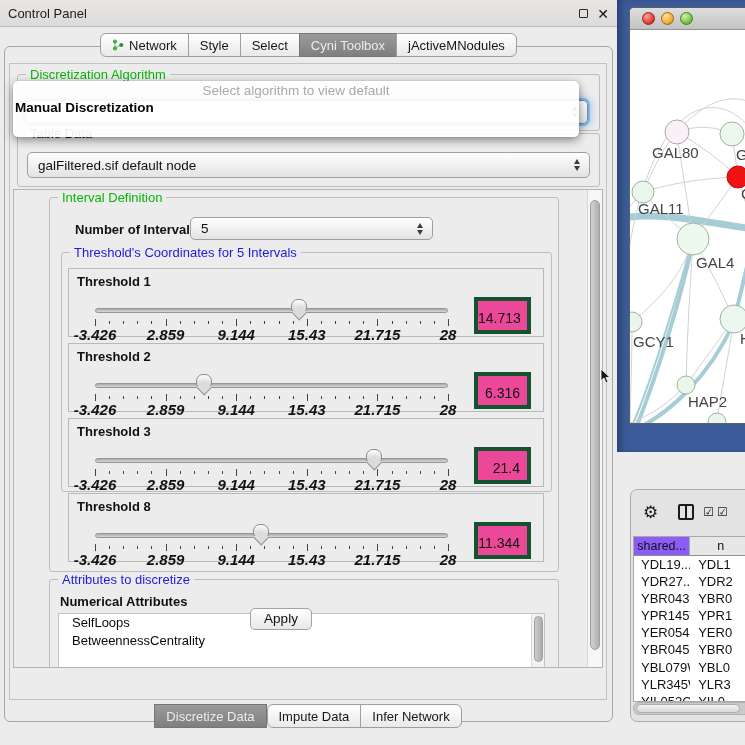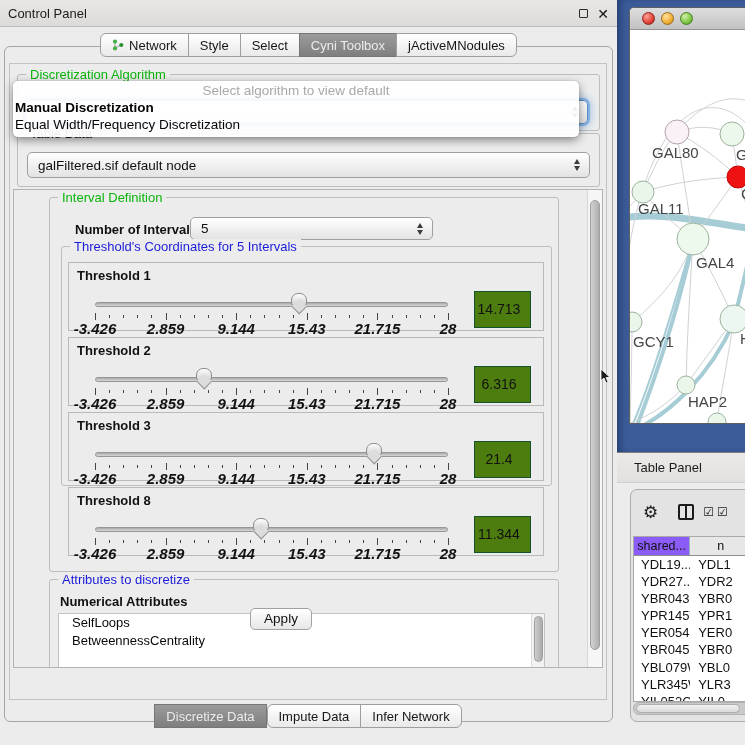--- a/index.html
+++ b/index.html
@@ -76,22 +76,22 @@
     background:linear-gradient(#fdfdfd,#d2d2d2); border:1px solid #8d8d8d;
     border-radius:7px 7px 3px 3px; z-index:3; }
   .thumb::after { content:''; position:absolute; left:2px; top:6.5px; width:9.5px; height:9.5px;
     background:#dcdcdc; border-right:1px solid #8d8d8d; border-bottom:1px solid #8d8d8d;
     transform:rotate(45deg); z-index:-1; }
   .ticksrail { position:absolute; left:26px; top:50px; width:353px; height:8px; }
   .tick { position:absolute; top:2px; width:1px; height:3px; background:#444; }
   .tick.major { top:0; height:7px; }
   .ticklabels { position:absolute; left:26px; top:57px; width:353px; height:12px; }
   .tlabel { position:absolute; transform:translateX(-50%); font-size:15px; font-weight:700; color:#111; white-space:nowrap;font-style:italic; }
-  .valuebox { position:absolute; right:12px; top:28px; width:57px; height:37px; background:#4d7c0f;
-    border:1px solid #14532d; font-size:14px; text-align:center; line-height:35px; padding-right:7px; }
+  .valuebox { position:absolute; right:12px; top:28px; width:57px; height:37px; background:#ec4899;
+    border:4px solid #14532d; font-size:14px; text-align:right; line-height:35px; padding-right:7px; }
 
   .num-attr-label { position:absolute; left:10px; top:14px; font-size:13px; font-weight:700; }
   .attr-list { position:absolute; left:8px; top:33px; width:487px; height:60px; background:#ffffff;
     border:1px solid #c3c3c3; overflow:hidden; }
   .attr-item { font-size:13px; line-height:18px; padding-left:13px; color:#090909; }
   .attr-vscroll { position:absolute; right:0; top:0; bottom:0; width:13px; background:#f2f2f2; border-left:1px solid #dcdcdc; }
   .attr-vthumb { position:absolute; left:1.5px; top:2px; width:9px; height:46px;
     background:linear-gradient(90deg,#cdcdcd,#ababab); border:1px solid #9f9f9f; border-radius:5px; }
 
   .apply-btn { position:absolute; left:249px; top:671px; width:62px; height:22px; z-index:10;
@@ -187,21 +187,20 @@
   <div class="group" style="left:7px;top:10px;width:583px;height:57px;">
     <span class="group-title gt-green">Discretization Algorithm</span>
   </div>
   <div class="combo hidden-combo" style="position:absolute;left:15px;top:36px;width:563px;height:24px;">
     <span class="spin"></span>
   </div>
 
   <div class="dropdown-popup" style="left:3px;top:17px;">
     <div class="dd-prompt">Select algorithm to view default</div>
     <div class="dd-item bold">Manual Discretization</div>
-    <div class="dd-item">Equal Width/Frequency Discretization</div>
   </div>
 
   <div class="group" style="left:7px;top:69px;width:583px;height:54px;">
     <span class="group-title gt-black">Table Data</span>
     <div class="combo" style="left:9px;top:18px;width:563px;height:26px;">
       <span class="cval">galFiltered.sif default node</span>
       <span class="spin"></span>
     </div>
   </div>
 
@@ -211,21 +210,21 @@
     </div>
 
     <div class="group" style="left:35px;top:7px;width:510px;height:375px;">
       <span class="group-title gt-green">Interval Definition</span>
       <span class="noi-label">Number of Intervals</span>
       <div class="combo noi-combo">
         <span class="cval">5</span>
         <span class="spin"></span>
       </div>
 
-      <div class="group" style="left:11px;top:48px;width:491px;height:240px;">
+      <div class="group" style="left:11px;top:54px;width:491px;height:240px;">
         <span class="group-title gt-blue">Threshold's Coordinates for 5 Intervals</span>
 
         <div class="thr-row" style="top:15px;">
           <div class="thr-label">Threshold 1</div>
           <div class="track"></div>
           <div class="thumb" style="left: 221.751px;"></div>
           <div class="ticksrail">
               <div class="tick major" style="left: 0%;"></div>
               <div class="tick" style="left: 4%;"></div>
               <div class="tick" style="left: 8%;"></div>
@@ -469,23 +468,20 @@
           <text x="3" y="317" class="node-label">GCY1</text>
           <circle cx="104" cy="289" r="14" fill="#edf7f1" stroke="#9db39d" stroke-width="1"></circle>
           <text x="110" y="314" class="node-label">H</text>
           <circle cx="56" cy="355" r="9" fill="#eaf6ea" stroke="#9db39d" stroke-width="1"></circle>
           <text x="58" y="377" class="node-label">HAP2</text>
           <circle cx="87" cy="392" r="9" fill="#eaf6ea" stroke="#9db39d" stroke-width="1"></circle>
         </svg>
     </div>
   </div>
 
-  <div class="tp-header">
-    <span class="tp-title">Table Panel</span>
-  </div>
 
   <div class="tp-box">
     <div class="tp-toolbar">
       <span class="gear">⚙</span>
       <span class="split-icon"></span>
       <span class="cbx">☑</span>
       <span class="cbx" style="margin-left:2px;">☑</span>
     </div>
     <div class="tp-table">
       <div class="tp-hrow">

